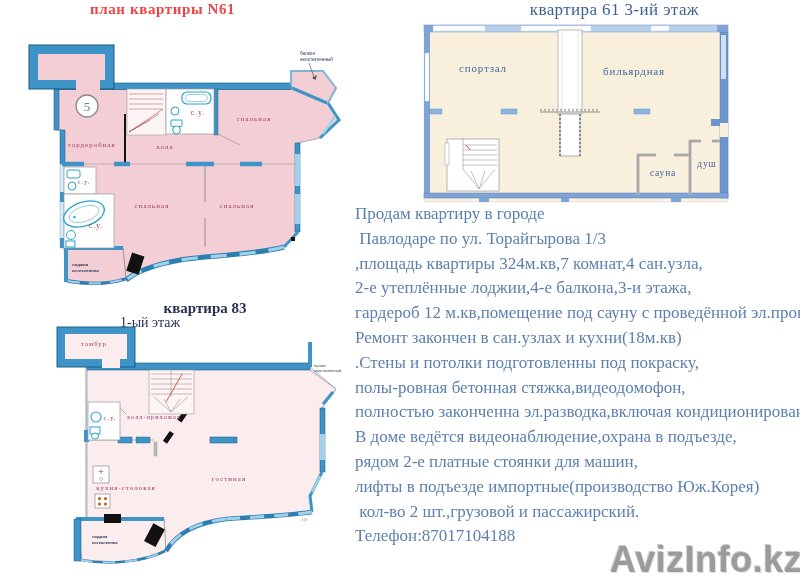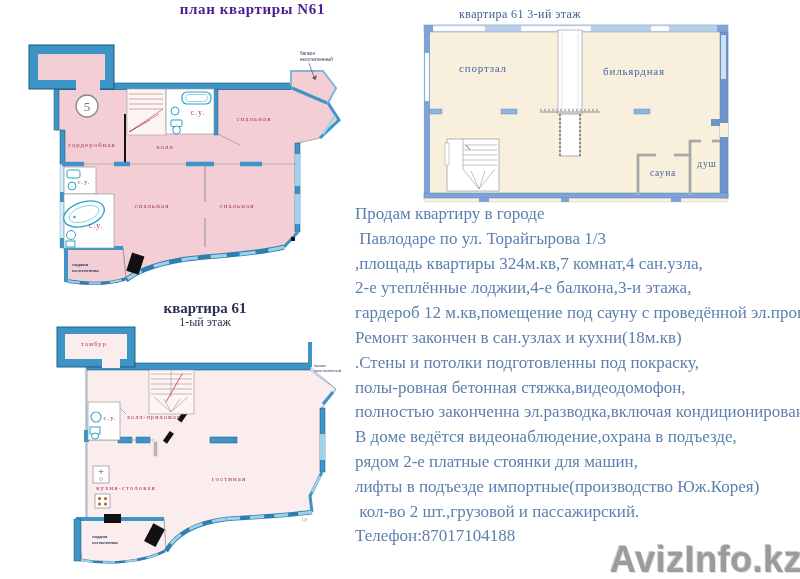--- a/index.html
+++ b/index.html
@@ -1,43 +1,43 @@
 <!DOCTYPE html>
 <html><head>
 <meta charset="utf-8">
 <style>
   html,body{margin:0;padding:0;background:#fff;}
   #canvas{position:relative;width:800px;height:579px;background:#ffffff;overflow:hidden;
           font-family:"Liberation Serif",serif;}
   .abs{position:absolute;}
-  .plan2-title{left:90px;top:1px;width:235px;text-align:right;font-size:15px;font-weight:bold;
-               color:#4c1d95;letter-spacing:.6px;}
+  .plan2-title{left:90px;top:1px;width:235px;text-align:left;font-size:15px;font-weight:bold;
+               color:#ef4444;letter-spacing:.6px;}
   .plan2-sub{left:90px;top:17px;width:235px;text-align:center;font-size:13px;color:#8b2b85;}
-  .plan3-title{left:459px;top:0px;width:240px;text-align:left;font-size:12px;color:#3e5f94;letter-spacing:.4px;margin-top:7px;}
+  .plan3-title{left:459px;top:0px;width:240px;text-align:right;font-size:17px;color:#3e5f94;letter-spacing:.4px;}
   .plan1-title{left:120px;top:300px;width:170px;text-align:center;font-size:15px;font-weight:bold;color:#2a3150;}
-  .plan1-sub{left:120px;top:315px;width:170px;text-align:center;font-size:12px;color:#2a3150;}
+  .plan1-sub{left:120px;top:315px;width:170px;text-align:left;font-size:14px;color:#2a3150;}
   .desc{left:355px;top:202px;width:460px;color:#5c7fae;font-size:17px;line-height:24.8px;}
   .desc div{white-space:pre;}
   .watermark{left:610px;top:539px;font-family:"Liberation Sans",sans-serif;font-weight:bold;
              font-size:36px;color:#9b9b9b;letter-spacing:.5px;
              text-shadow:1px 1px 0 #e3e3e3, -1px -1px 0 #c9c9c9;}
   svg text{font-family:"Liberation Serif",serif;}
   .mag{fill:#a13566;letter-spacing:1.1px;}
   .blu{fill:#44699f;letter-spacing:.8px;}
   .tiny{fill:#2c3a5e;font-family:"Liberation Sans",sans-serif;letter-spacing:0;}
   .dim{fill:#777;}
 </style>
 </head>
 <body>
 
 <div id="canvas">
 
   <div class="abs plan2-title">план квартиры N61</div>
   <div class="abs plan3-title">квартира 61  3-ий этаж</div>
-  <div class="abs plan1-title">квартира 61</div>
+  <div class="abs plan1-title">квартира 83</div>
   <div class="abs plan1-sub">1-ый этаж</div>
 
   <svg class="abs" style="left:26px;top:42px" width="330" height="255" viewBox="0 0 330 255">
 
     <g>
       <path d="M30,47 H265 V29 L297,29 L310,46 L302,61 L313,78 L294,96 L272,101 V190 L258,205
                C230,212 200,213 170,216 C138,219 112,228 100,238 L97,206 H38 V122 L36,122 V88 L30,88 Z" fill="#f3cfd5" stroke="#8a8a8a" stroke-width="0.7"></path>
 
       <path d="M38,206 H97 L100,238 C80,244 55,243 40,240 Z" fill="#f3cfd5" stroke="#888" stroke-width="0.7"></path>
     </g>

